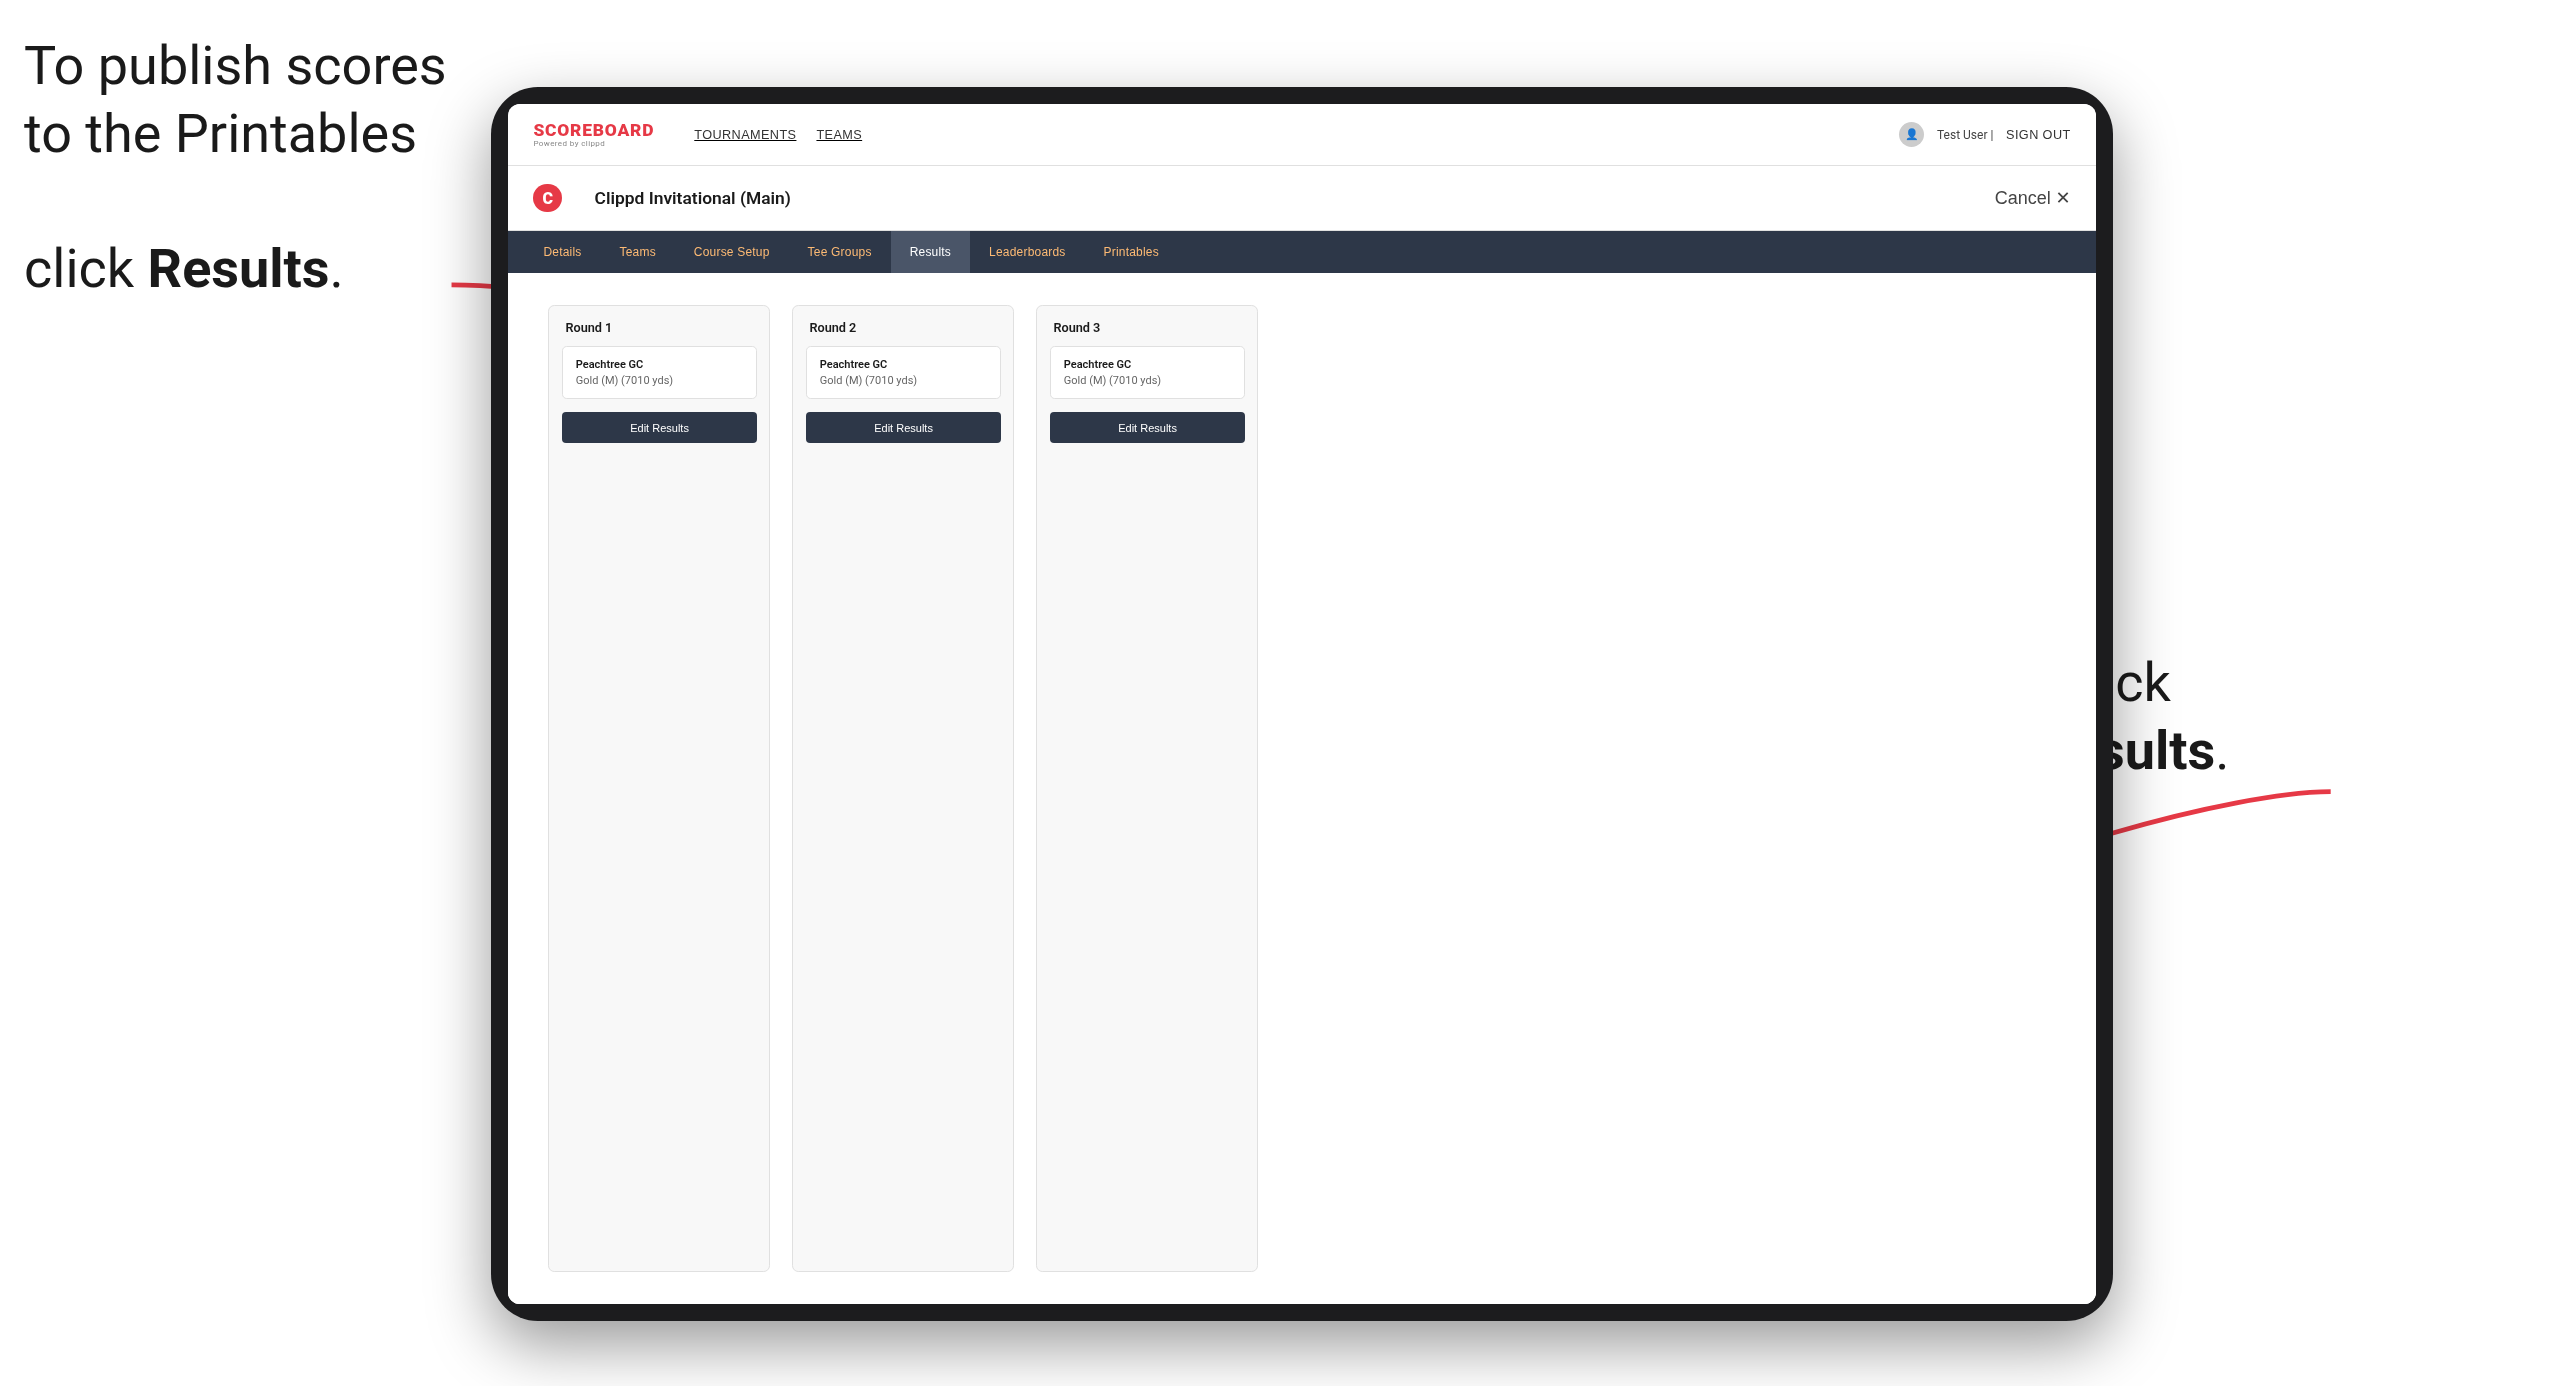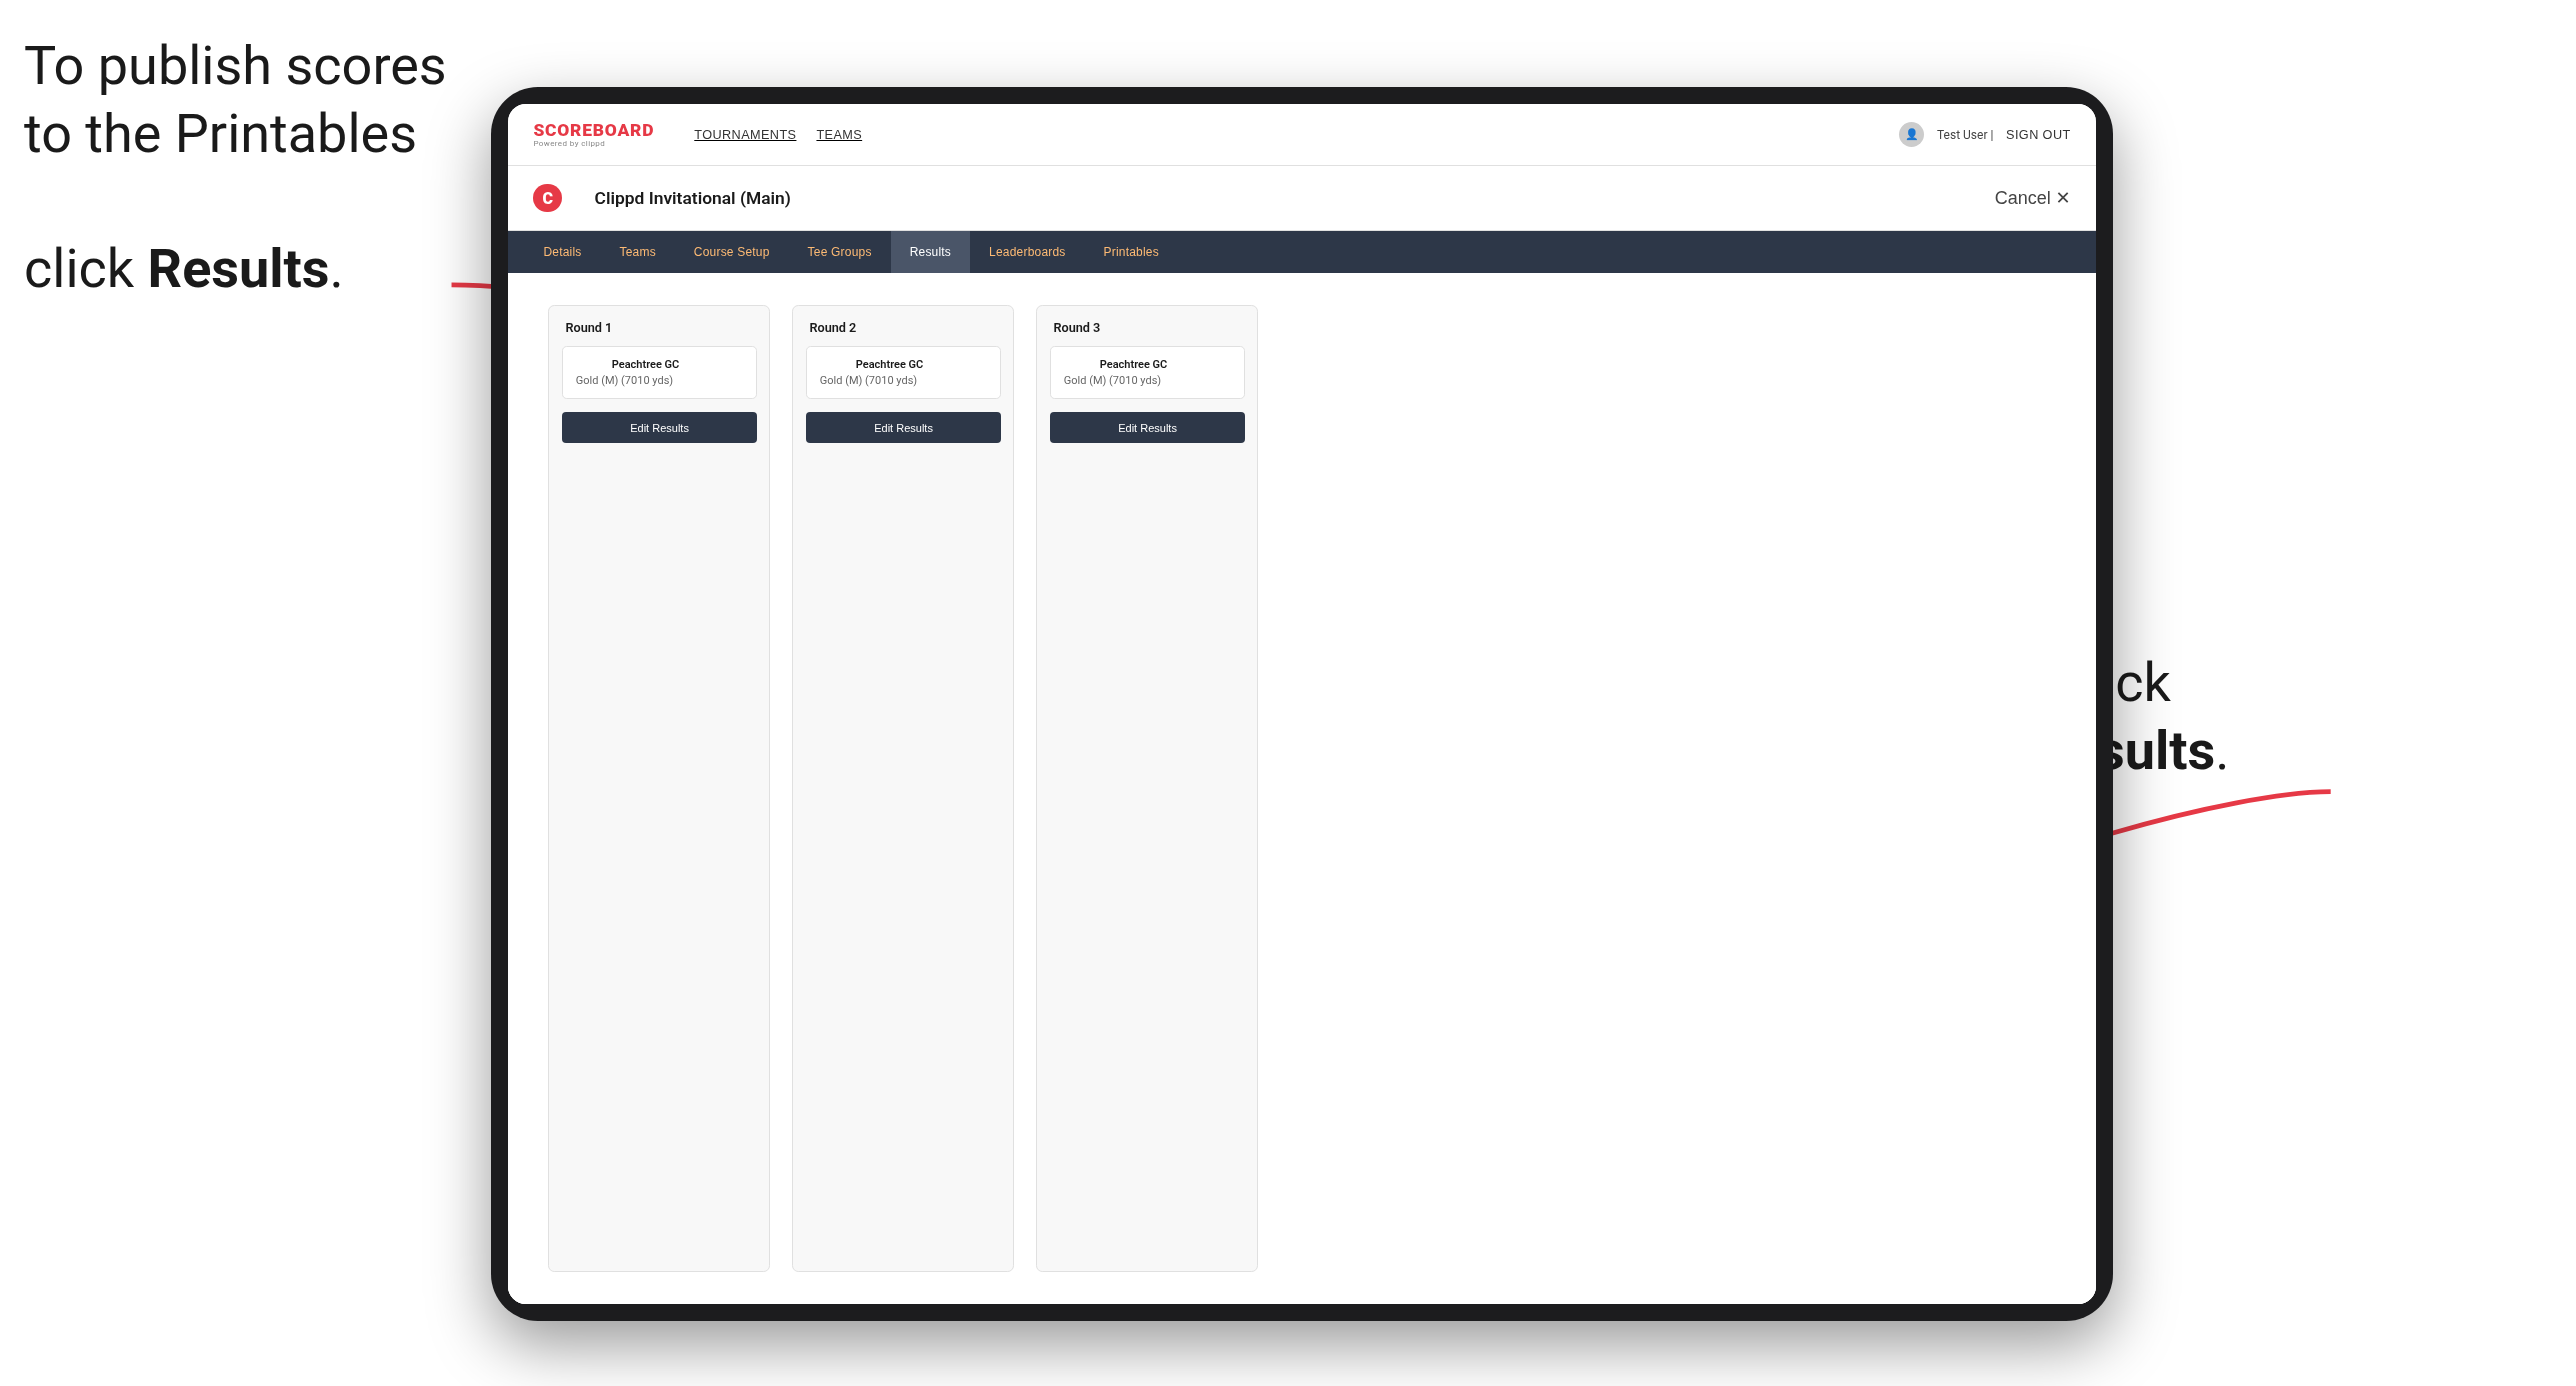--- a/index.html
+++ b/index.html
@@ -52,21 +52,21 @@
       background: #1c1c1e;
       border-radius: 47px;
       padding: 17.4px;
       box-shadow: 0 24px 63px rgba(0,0,0,0.4);
     }
 
     .tablet-screen {
       width: 100%;
       height: 100%;
       background: #f5f5f5;
-      border-radius: 18px;
+      border-radius: 12px;
       overflow: hidden;
       display: flex;
       flex-direction: column;
     }
 
     
     .top-nav {
       background: #ffffff;
       display: flex;
       align-items: center;
@@ -247,21 +247,20 @@
       border-radius: 4.7px;
       margin: 0 12.7px 12.7px;
       padding: 11px 12.7px;
     }
 
     .course-name {
       font-size: 11px;
       font-weight: 600;
       color: #1a1a1a;
       margin-bottom: 3.2px;
-      margin-left: 36px;
     }
 
     .course-detail {
       font-size: 11px;
       color: #666;
     }
 
     .edit-results-btn {
       display: block;
       width: calc(100% - 25px);

